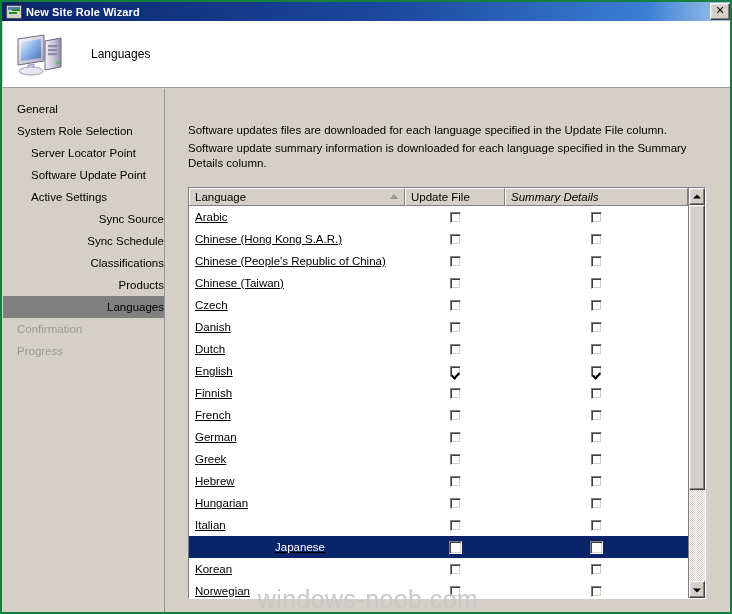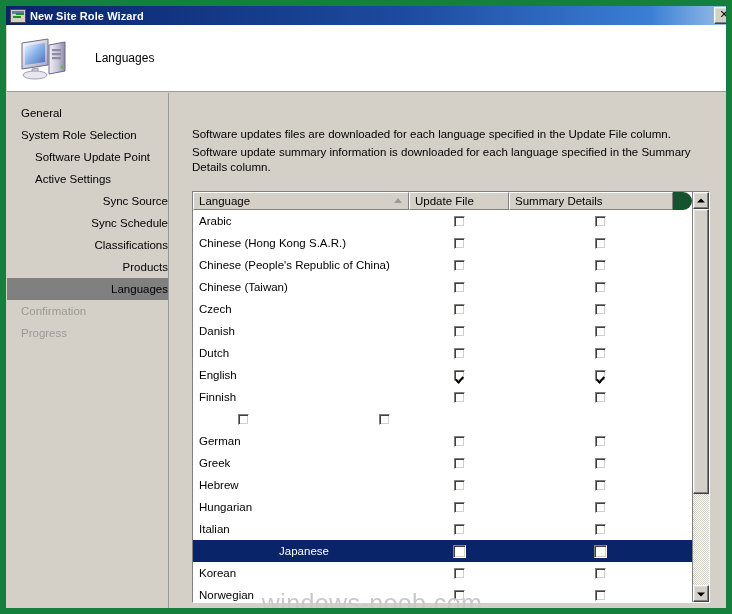--- a/index.html
+++ b/index.html
@@ -10,21 +10,21 @@
   body {
     font-family: "Liberation Sans", sans-serif;
     -webkit-font-smoothing: none;
   }
   #app {
     position: relative;
     width: 732px;
     height: 614px;
     overflow: hidden;
     background: #d4d0c8;
-    border: 6px solid #15803d;
+    border: 2px solid #15803d;
     box-sizing: border-box;
   }
 
   
   .titlebar {
     position: absolute;
     left: 0; top: 0;
     width: 732px;
     height: 19px;
     background: linear-gradient(to right, #0a246a 0%, #1d4ba0 55%, #3a7fd5 88%, #a8c8ec 100%);
@@ -198,31 +198,32 @@
     border-bottom: 1px solid #808080;
     box-sizing: border-box;
     padding-left: 5px;
     position: relative;
     white-space: nowrap;
     overflow: hidden;
     cursor: default;
   }
   .th.c-lang { width: 216px; }
   .th.c-upd  { width: 100px; }
-  .th.c-sum  { width: 164px; }
+  .th.c-sum  { width: 183px; font-style: italic; }
   .sort-arrow {
     position: absolute;
     right: 6px; top: 5px;
     width: 0; height: 0;
     border-left: 4px solid transparent;
     border-right: 4px solid transparent;
     border-bottom: 5px solid #9a9a9a;
   }
   .lv-rows {
     position: relative;
+    text-decoration: underline;
   }
   .row {
     display: flex;
     height: 22px;
     align-items: center;
     box-sizing: border-box;
     cursor: default;
   }
   .row.sel { background: #0a246a; text-align: center; }
   .cell-lang {
@@ -380,20 +381,21 @@
         <path d="M13 33 L19 32 L19 37 L13 38 Z" fill="#cfcbdc" stroke="#8e89a6" stroke-width="0.8"></path>
         <ellipse cx="16" cy="39" rx="12" ry="4" fill="#e8e6f0" stroke="#8e89a6" stroke-width="0.8"></ellipse>
       </svg>
     </div>
     <div class="header-title">Languages</div>
   </div>
 
   <div class="sidebar">
     <div class="nav-item">General</div>
     <div class="nav-item">System Role Selection</div>
+    <div class="nav-item lvl1">Server Locator Point</div>
     <div class="nav-item lvl1">Software Update Point</div>
     <div class="nav-item lvl1">Active Settings</div>
     <div class="nav-item lvl2">Sync Source</div>
     <div class="nav-item lvl2">Sync Schedule</div>
     <div class="nav-item lvl2">Classifications</div>
     <div class="nav-item lvl2">Products</div>
     <div class="nav-item lvl2 selected">Languages</div>
     <div class="nav-item disabled">Confirmation</div>
     <div class="nav-item disabled">Progress</div>
   </div>
@@ -490,20 +492,21 @@
             <div class="row">
               <div class="cell-lang">Finnish</div>
               <div class="cell-cb c-upd">
                 <div class="cb"></div>
               </div>
               <div class="cell-cb c-sum">
                 <div class="cb"></div>
               </div>
             </div>
             <div class="row">
+              <div class="cell-lang">French</div>
               <div class="cell-cb c-upd">
                 <div class="cb"></div>
               </div>
               <div class="cell-cb c-sum">
                 <div class="cb"></div>
               </div>
             </div>
             <div class="row">
               <div class="cell-lang">German</div>
               <div class="cell-cb c-upd">

